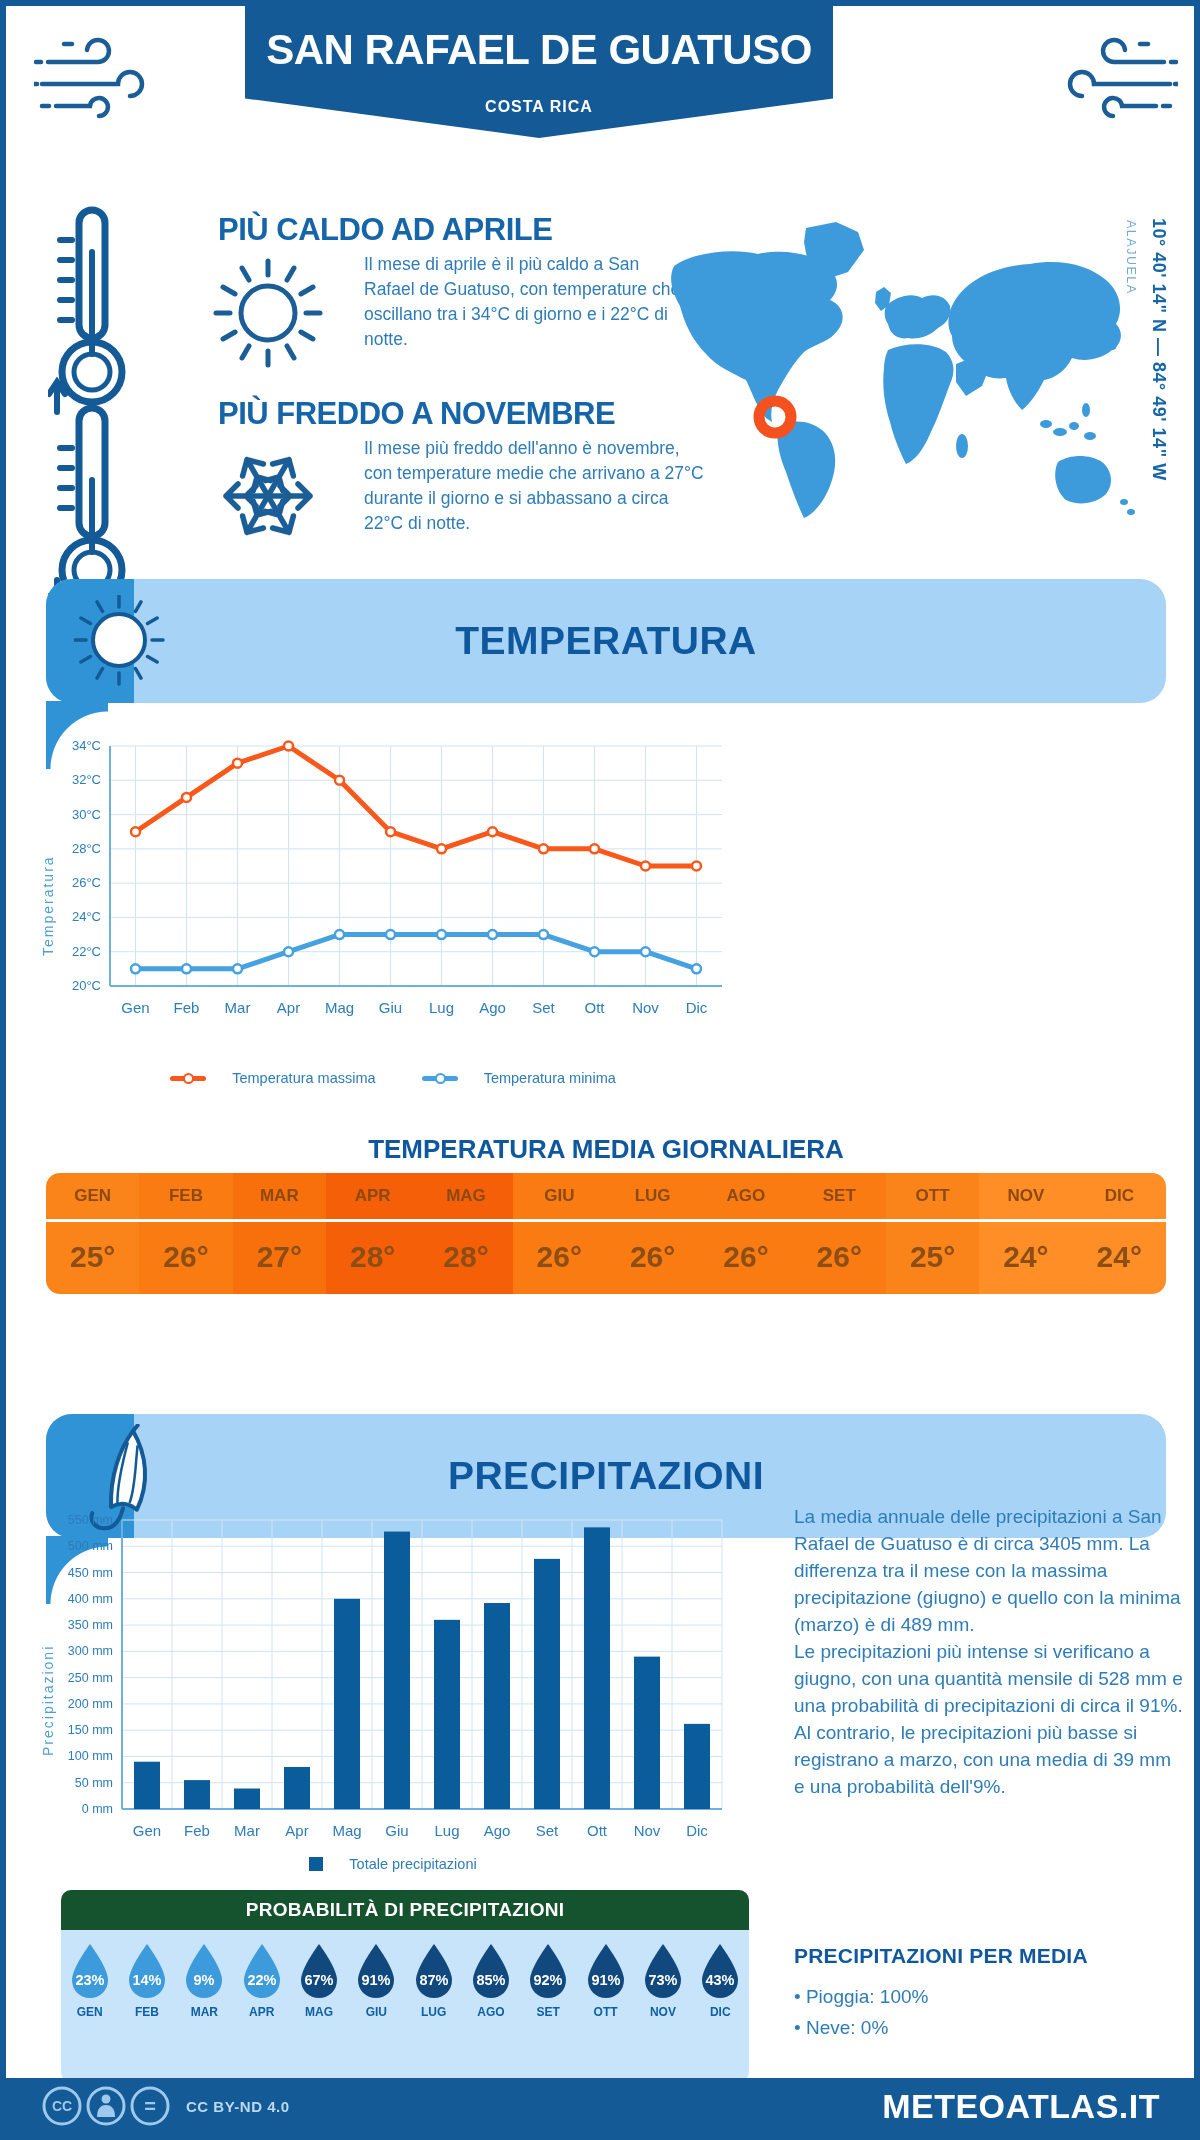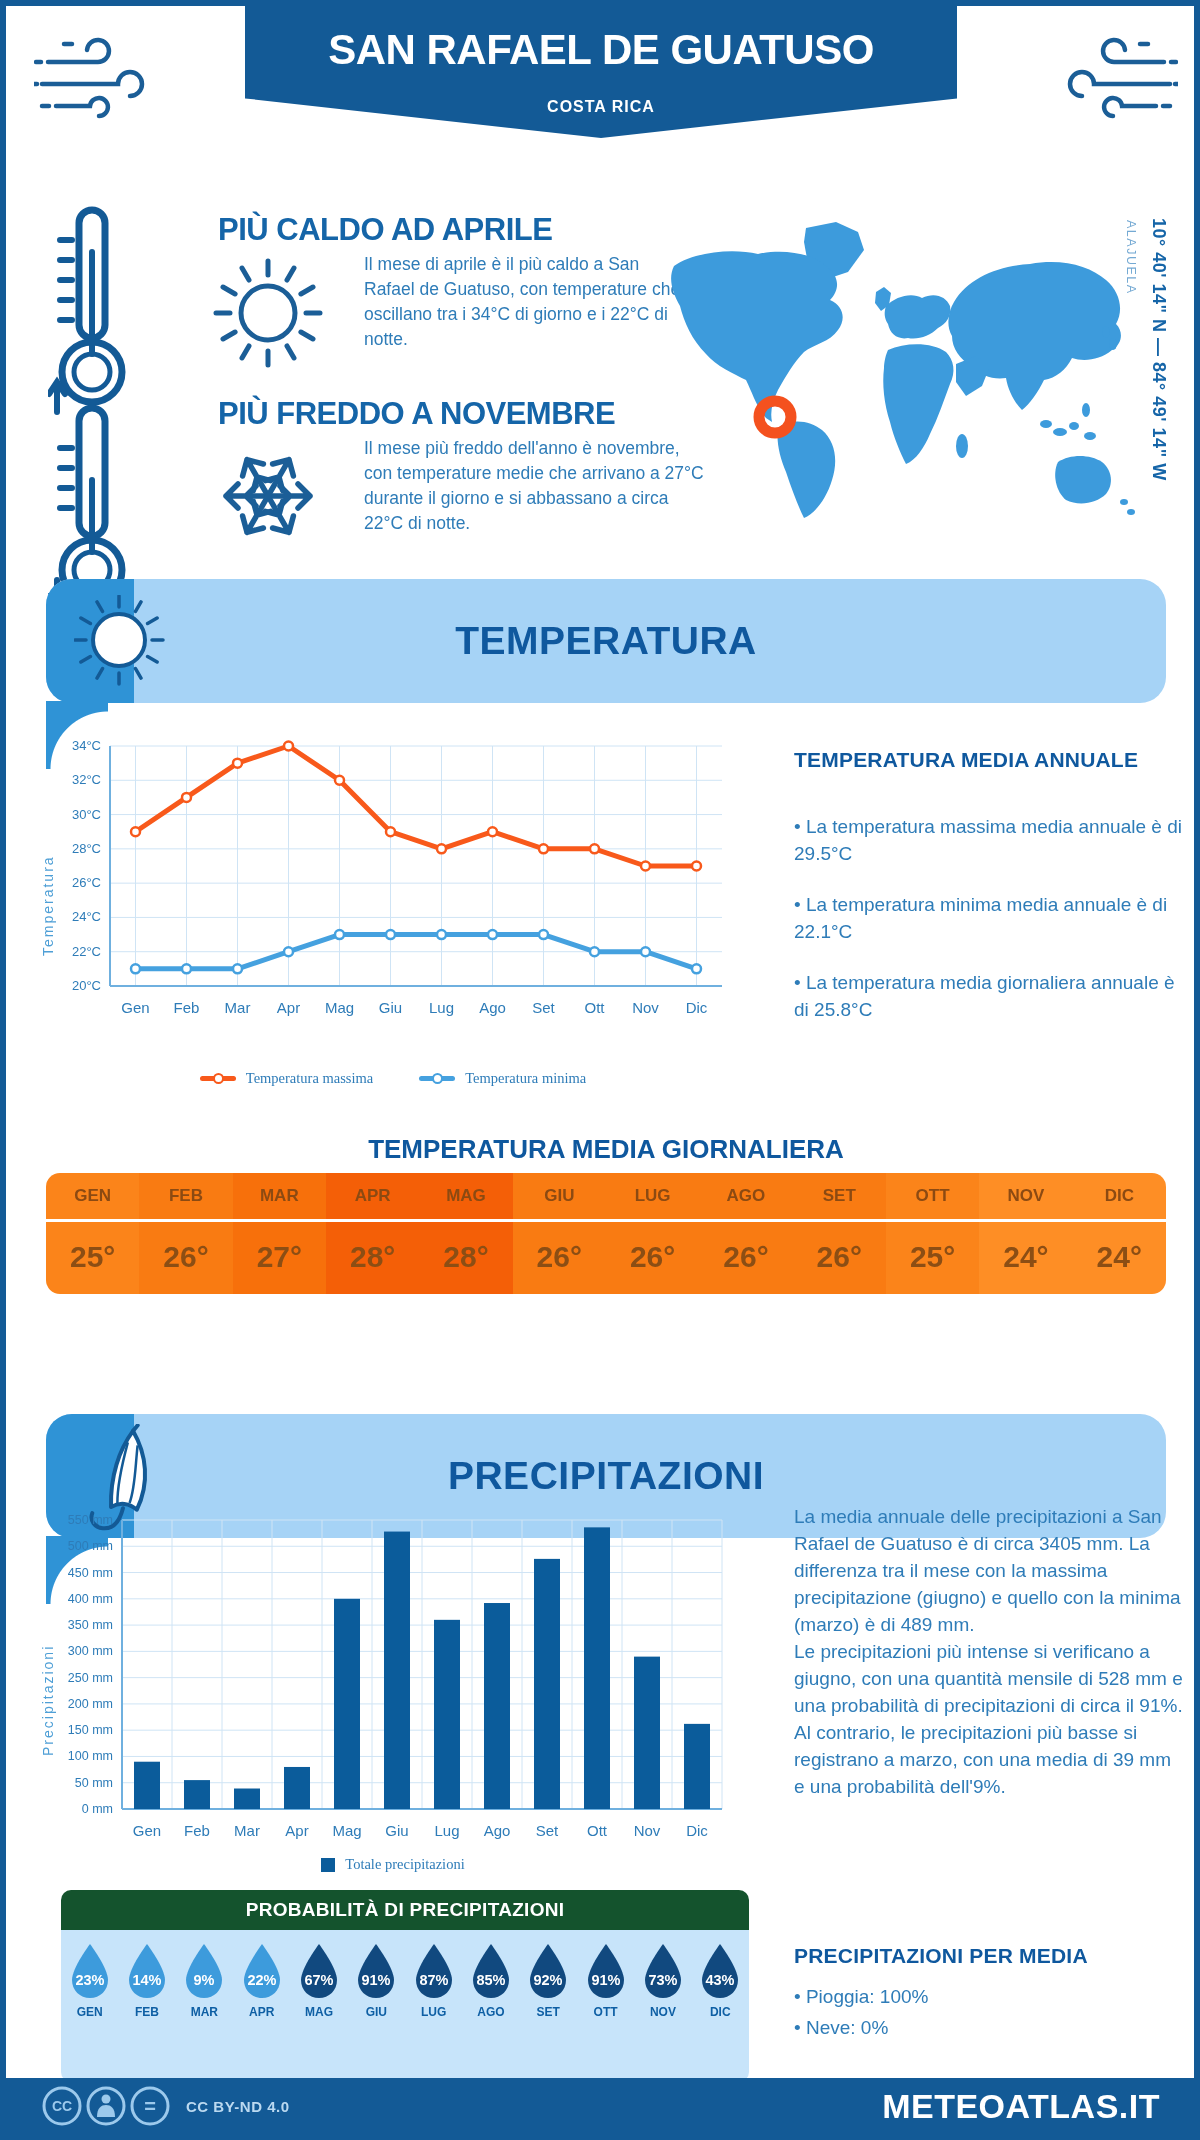--- a/index.html
+++ b/index.html
@@ -3,21 +3,21 @@
 <meta charset="utf-8">
 <style>
   html,body{margin:0;padding:0;background:#e8eef4;}
   .page{position:relative;width:1200px;height:2140px;background:#fff;box-sizing:border-box;
         border:6px solid #135A96;overflow:hidden;font-family:"Liberation Sans",sans-serif;margin:0 auto;}
   .abs{position:absolute;}
   svg{display:block;}
   svg text{font-family:"Liberation Sans",sans-serif;}
 
   
-  .hdr-banner{left:239px;top:0;width:712px;height:132px;background:#135A96;
+  .hdr-banner{left:239px;top:0;width:588px;height:132px;background:#135A96;
     clip-path:polygon(0 0,100% 0,100% 70%,50% 100%,0 70%);}
   .hdr-title{left:0;top:20px;width:100%;text-align:center;color:#fff;font-size:42px;font-weight:700;letter-spacing:-.5px;}
   .hdr-sub{left:0;top:92px;width:100%;text-align:center;color:#fff;font-size:16px;font-weight:700;letter-spacing:1px;}
 
   
   .hl-title{font-size:31px;font-weight:700;color:#1565A8;letter-spacing:-.5px;}
   .hl-text{font-size:17.5px;line-height:1.42;color:#2E7CB8;}
 
   
   .coords{writing-mode:vertical-rl;font-size:18px;font-weight:700;color:#1565A8;letter-spacing:.5px;}
@@ -25,21 +25,21 @@
 
   
   .sec-banner{width:1120px;height:124px;background:#A6D3F6;border-radius:26px;}
   .sec-strip{position:absolute;left:0;top:0;width:88px;height:124px;background:#2F93D6;border-radius:26px 0 0 26px;}
   .sec-title{position:absolute;left:0;top:40px;width:100%;text-align:center;font-size:39px;font-weight:700;color:#0F589E;letter-spacing:.5px;}
   .sec-tail{width:62px;height:68px;background:radial-gradient(circle at 100% 100%, rgba(0,0,0,0) 57px, #2F93D6 58px);}
 
   .ylab{font-size:14px;letter-spacing:2px;color:#4E9FD6;transform:rotate(-90deg);transform-origin:0 0;white-space:nowrap;}
 
   .legend{display:flex;justify-content:center;gap:46px;align-items:center;}
-  .leg-item{display:flex;align-items:center;gap:10px;font-size:14.5px;color:#2E7CB8;font-family:Liberation Serif, serif;}
+  .leg-item{display:flex;align-items:center;gap:26px;font-size:14.5px;color:#2E7CB8;}
   .leg-line{position:relative;width:36px;height:5px;border-radius:3px;}
   .leg-dot{position:absolute;left:13px;top:-3px;width:7px;height:7px;border-radius:50%;background:#fff;border:2.5px solid;}
   .leg-sq{width:14px;height:14px;}
 
   .side-title{font-size:21px;font-weight:700;color:#0F589E;letter-spacing:.2px;}
   .side-text{font-size:19px;line-height:1.42;color:#2E7CB8;}
 
   
   .tbl-title{width:1120px;text-align:center;font-size:26px;font-weight:700;color:#0F589E;}
   .tbl{width:1120px;display:flex;border-radius:14px;overflow:hidden;}
@@ -253,26 +253,20 @@
         <div>Temperatura massima</div>
       </div>
       <div class="leg-item">
         <div class="leg-line" style="background: rgb(69, 161, 223);">
           <div class="leg-dot" style="border-color: rgb(69, 161, 223);"></div>
         </div>
         <div>Temperatura minima</div>
       </div>
     </div>
 
-  <div class="abs" style="left:788px;top:742px;width:392px">
-    <div class="side-title">TEMPERATURA MEDIA ANNUALE</div>
-    <div class="side-text" style="margin-top:42px">• La temperatura massima media annuale è di 29.5°C</div>
-    <div class="side-text" style="margin-top:24px">• La temperatura minima media annuale è di 22.1°C</div>
-    <div class="side-text" style="margin-top:24px">• La temperatura media giornaliera annuale è di 25.8°C</div>
-  </div>
 
   <div class="abs tbl-title" style="left:40px;top:1128px">TEMPERATURA MEDIA GIORNALIERA</div>
   <div class="abs tbl" id="daily-table" style="left:40px;top:1167px">
       <div class="tbl-col" style="background: rgb(251, 132, 26);">
         <div class="tbl-m">GEN</div>
         <div class="tbl-v">25°</div>
       </div>
       <div class="tbl-col" style="background: rgb(249, 123, 18);">
         <div class="tbl-m">FEB</div>
         <div class="tbl-v">26°</div>

